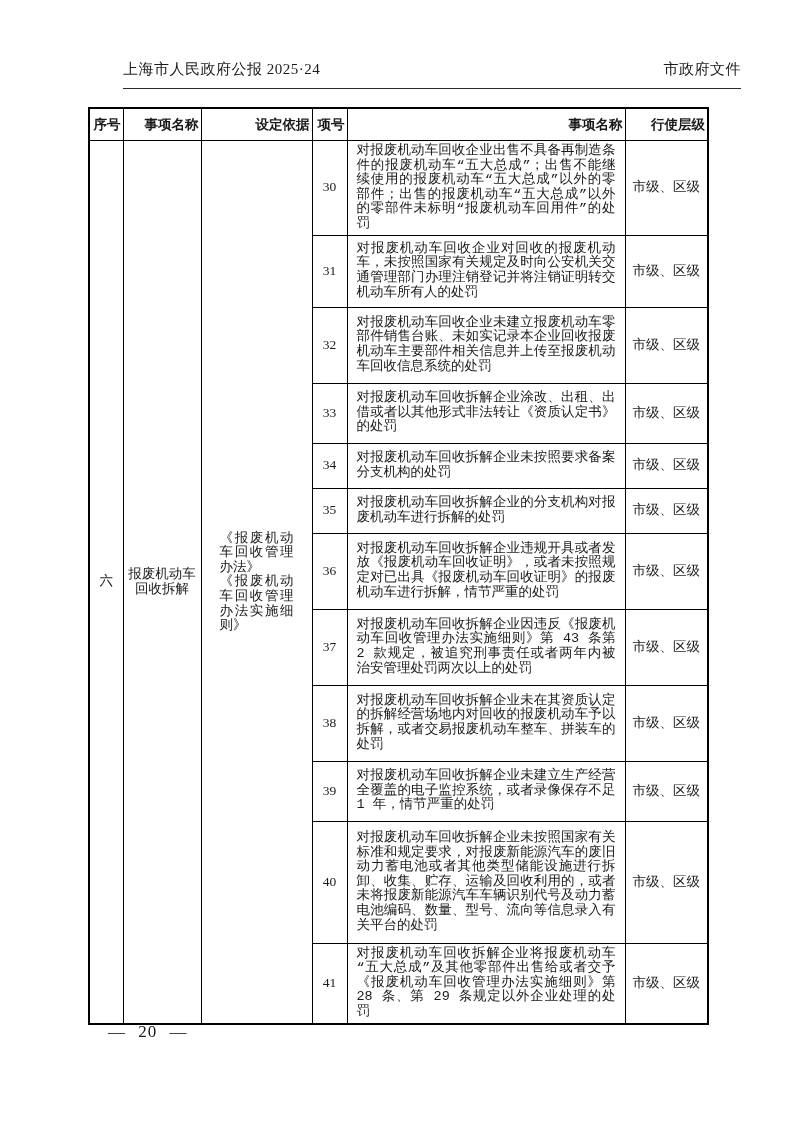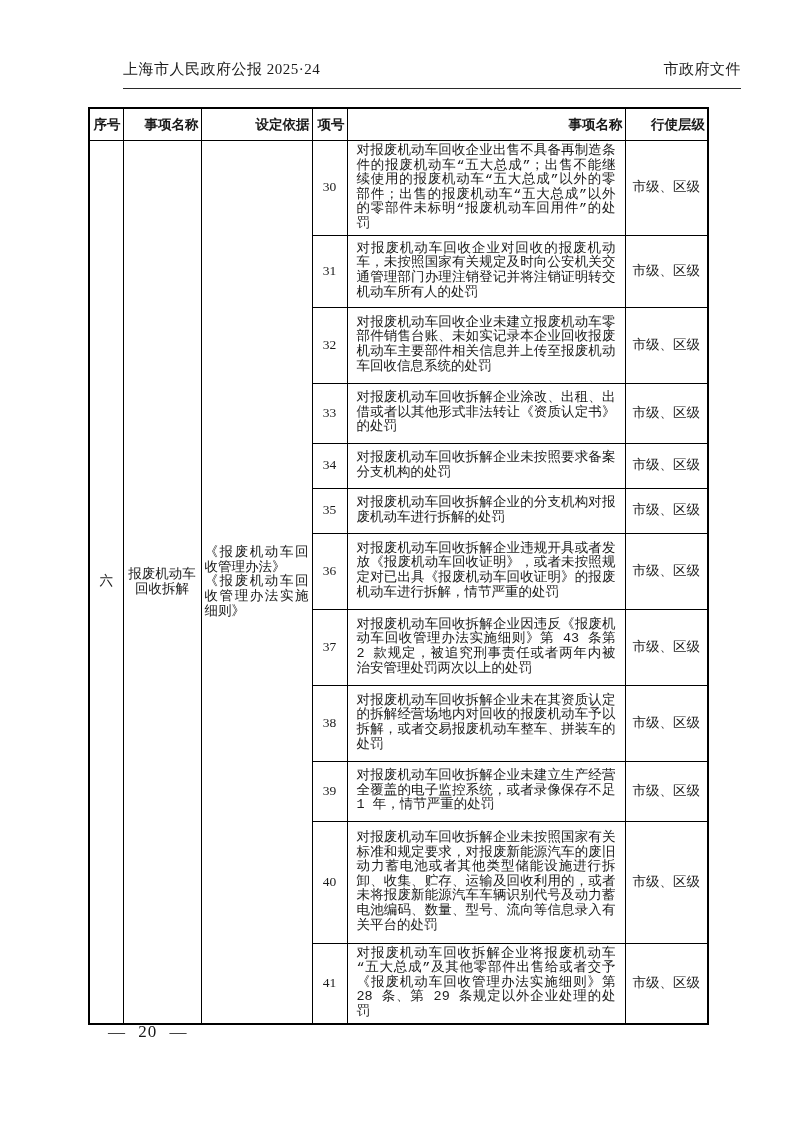--- a/index.html
+++ b/index.html
@@ -55,21 +55,21 @@
     text-justify: inter-character;
     word-break: break-all;
     padding: 3px 9px;
     font-family: Liberation Mono, monospace;
   }
   .cell-basis {
     text-align: justify;
     text-justify: inter-character;
     word-break: break-all;
     white-space: pre-line;
-    padding: 3px 3px;
+    padding: 3px 18px;
     line-height: 17px;
   }
   .cell-industry { line-height: 17px; }
   
   tbody tr:nth-child(1)  { height: 92px; }
   tbody tr:nth-child(2)  { height: 72px; }
   tbody tr:nth-child(3)  { height: 76px; }
   tbody tr:nth-child(4)  { height: 60px; }
   tbody tr:nth-child(5)  { height: 45px; }
   tbody tr:nth-child(6)  { height: 45px; }

